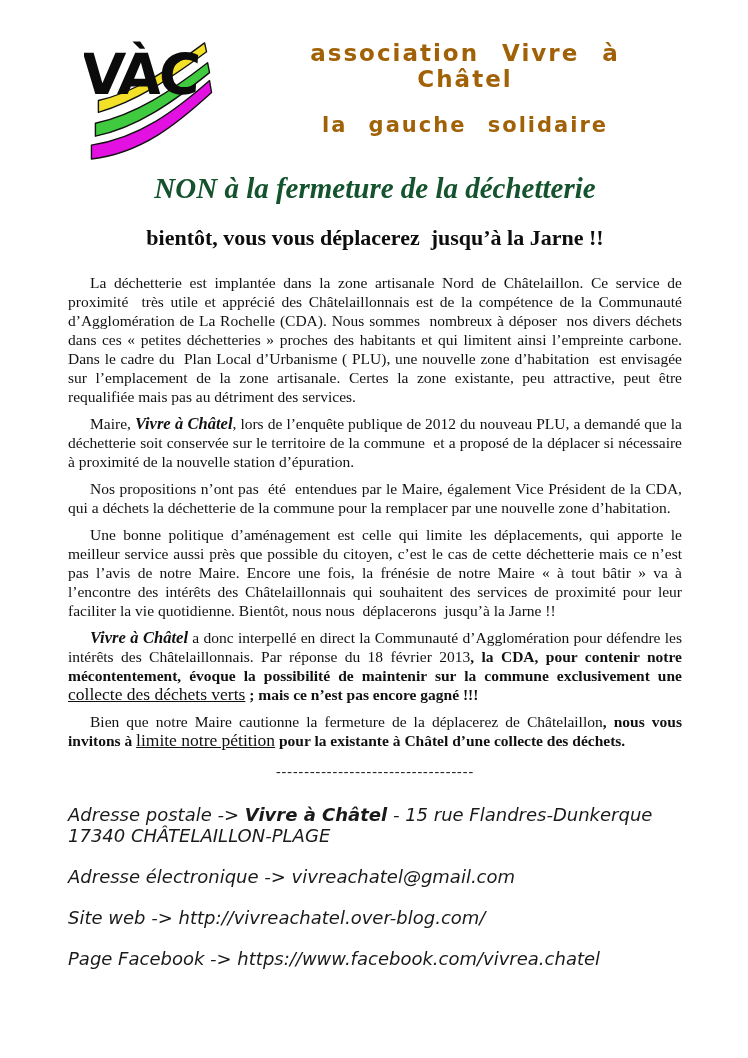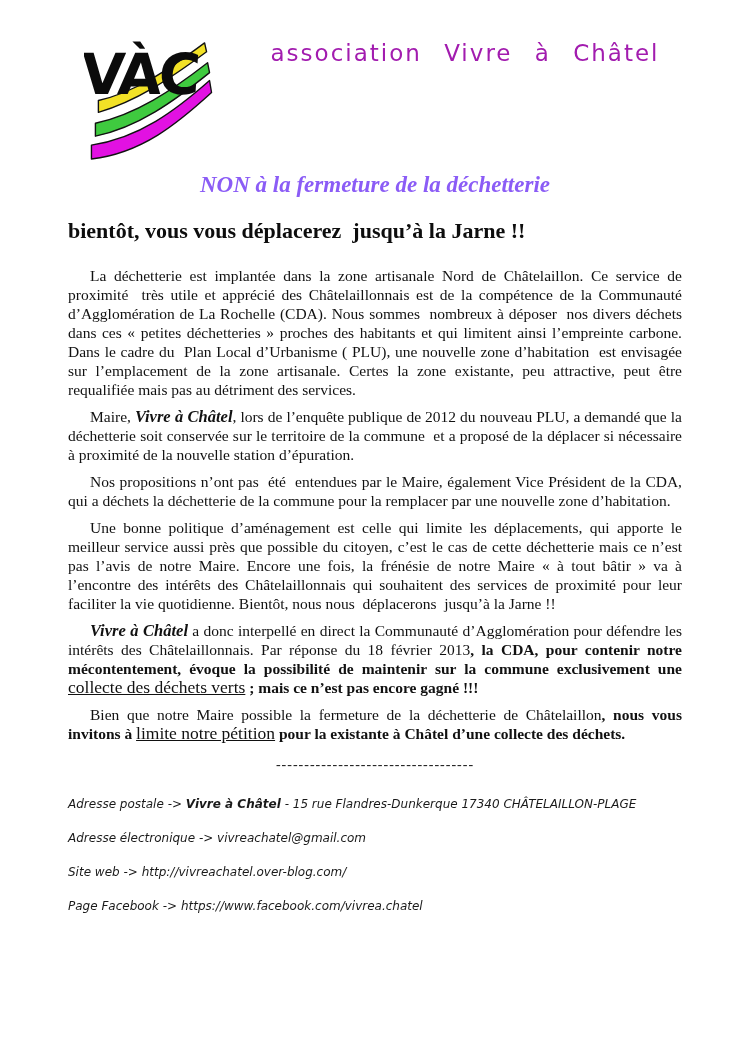--- a/index.html
+++ b/index.html
@@ -18,33 +18,34 @@
   .logo-box { position:absolute; left:84px; top:27px; width:132px; height:133px; }
   .logo-box svg { width:100%; height:100%; }
   .logo-acronym {
     font-family:"DejaVu Sans", sans-serif;
     font-weight:bold;
   }
   .assoc {
     position:absolute; left:258px; top:40px; width:414px;
     text-align:center;
     font-family:"DejaVu Sans", sans-serif;
-    color:#a21caf;
+    color:#a16207;
+    font-weight:bold;
   }
   .assoc-line1 { font-size:23px; letter-spacing:2px; word-spacing:13px; }
   .assoc-line2 { font-size:21px; margin-top:21px; letter-spacing:2px; word-spacing:12px; }
 
   
   .title {
     margin:0 0 20px; text-align:center;
-    font-style:italic; font-weight:bold; font-size:23px;
-    color:#8b5cf6;
+    font-style:italic; font-weight:bold; font-size:29px;
+    color:#14532d;
   }
   .subtitle {
-    margin:0 0 22px; 
+    margin:0 0 22px; text-align:center;
     font-weight:bold; font-size:22px;
     white-space:pre-wrap;
     color:#0d0d0d;
   }
 
   
   .body-p {
     margin:0 0 8px;
     font-size:15.5px; line-height:19px;
     text-align:justify; text-indent:22px;
@@ -53,57 +54,58 @@
   .b  { font-weight:bold; }
   .bi { font-weight:bold; font-style:italic; font-size:16.5px; }
   .bu { font-weight:normal; text-decoration:underline; font-size:17.5px; }
 
   .sep {
     margin:14px 0 0; text-align:center;
     font-size:14px; letter-spacing:1px; color:#222222;
   }
 
   
-  .contact { margin-top:24px; font-family:"DejaVu Sans", sans-serif; font-style:italic; font-size:12px; color:#1a1a1a; }
+  .contact { margin-top:24px; font-family:"DejaVu Sans", sans-serif; font-style:italic; font-size:18px; color:#1a1a1a; }
   .contact p { margin:0 0 20px; }
   .postal-name { font-weight:bold; }
 </style>
 </head>
 <body>
 
 <div class="page">
 
   <div class="logo-box">
     <svg viewBox="0 0 132 134" aria-hidden="true">
       <path d="M 7,119 C 55,112 92,84 126,54 L 128,66 C 94,97 58,127 7,133 Z" stroke="#111111" stroke-width="1.4" stroke-linejoin="round" fill="#e211e2"></path>
       <path d="M 11,97 C 52,88 88,64 124,36 L 126,46 C 90,75 54,101 11,110 Z" stroke="#111111" stroke-width="1.4" stroke-linejoin="round" fill="#3fca3f"></path>
       <path d="M 14,74 C 50,66 82,45 121,16 L 123,25 C 85,53 52,75 14,86 Z" stroke="#111111" stroke-width="1.4" stroke-linejoin="round" fill="#f2e126"></path>
       <text class="logo-acronym" x="0" y="68" font-size="57" letter-spacing="-3" fill="#0b0b0b" transform="skewX(-4)">VÀC</text>
     </svg>
   </div>
 
   <div class="assoc">
     <div class="assoc-line1">association Vivre à Châtel</div>
+    <div class="assoc-line2">la gauche solidaire</div>
   </div>
 
   <h1 class="title">NON à la fermeture de la déchetterie</h1>
   <h2 class="subtitle">bientôt, vous vous déplacerez  jusqu’à la Jarne !!</h2>
 
   <main>
     <p class="body-p"><span>La déchetterie est implantée dans la zone artisanale Nord de Châtelaillon. Ce service de proximité  très utile et apprécié des Châtelaillonnais est de la compétence de la Communauté d’Agglomération de La Rochelle (CDA). Nous sommes  nombreux à déposer  nos divers déchets dans ces « petites déchetteries » proches des habitants et qui limitent ainsi l’empreinte carbone. Dans le cadre du  Plan Local d’Urbanisme ( PLU), une nouvelle zone d’habitation  est envisagée sur l’emplacement de la zone artisanale. Certes la zone existante, peu attractive, peut être requalifiée mais pas au détriment des services.</span></p>
 
     <p class="body-p"><span>Maire, </span><span class="bi">Vivre à Châtel</span><span>, lors de l’enquête publique de 2012 du nouveau PLU, a demandé que la déchetterie soit conservée sur le territoire de la commune  et a proposé de la déplacer si nécessaire à proximité de la nouvelle station d’épuration.</span></p>
 
     <p class="body-p"><span>Nos propositions n’ont pas  été  entendues par le Maire, également Vice Président de la CDA, qui a déchets la déchetterie de la commune pour la remplacer par une nouvelle zone d’habitation.</span></p>
 
     <p class="body-p"><span>Une bonne politique d’aménagement est celle qui limite les déplacements, qui apporte le meilleur service aussi près que possible du citoyen, c’est le cas de cette déchetterie mais ce n’est pas l’avis de notre Maire. Encore une fois, la frénésie de notre Maire « à tout bâtir » va à l’encontre des intérêts des Châtelaillonnais qui souhaitent des services de proximité pour leur faciliter la vie quotidienne. Bientôt, nous nous  déplacerons  jusqu’à la Jarne !!</span></p>
 
     <p class="body-p"><span class="bi">Vivre à Châtel</span><span> a donc interpellé en direct la Communauté d’Agglomération pour défendre les intérêts des Châtelaillonnais. Par réponse du 18 février 2013</span><span class="b">, la CDA, pour contenir notre mécontentement, évoque la possibilité de maintenir sur la commune exclusivement une </span><span class="bu">collecte des déchets verts</span><span class="b"> ; mais ce n’est pas encore gagné !!!</span></p>
 
-    <p class="body-p"><span>Bien que notre Maire possible la fermeture de la déchetterie de Châtelaillon</span><span class="b">, nous vous invitons à </span><span class="bu">limite notre pétition</span><span class="b"> pour la existante à Châtel d’une collecte des déchets.</span></p>
+    <p class="body-p"><span>Bien que notre Maire cautionne la fermeture de la déplacerez de Châtelaillon</span><span class="b">, nous vous invitons à </span><span class="bu">limite notre pétition</span><span class="b"> pour la existante à Châtel d’une collecte des déchets.</span></p>
   </main>
 
   <div class="sep">-----------------------------------</div>
 
   <footer class="contact">
     <p><span>Adresse postale -&gt; </span><span class="postal-name">Vivre à Châtel</span><span> - 15 rue Flandres-Dunkerque 17340 CHÂTELAILLON-PLAGE</span></p>
     <p>Adresse électronique -&gt; vivreachatel@gmail.com</p>
     <p>Site web -&gt; http://vivreachatel.over-blog.com/</p>
     <p>Page Facebook -&gt; https://www.facebook.com/vivrea.chatel</p>
   </footer>

